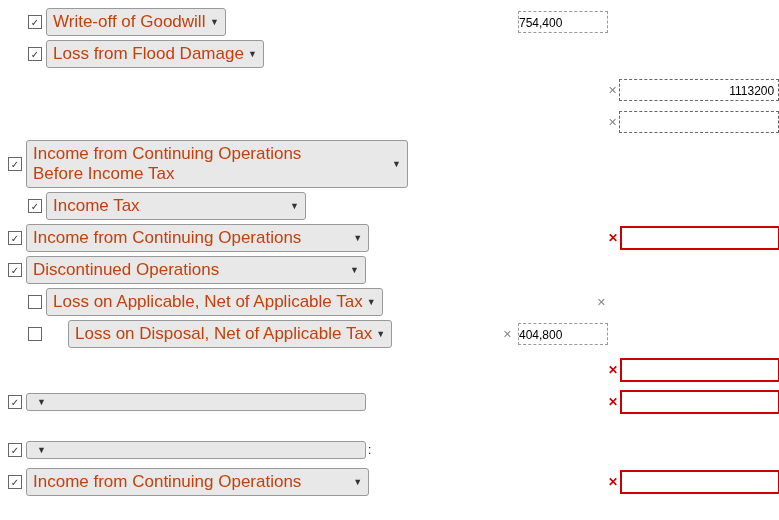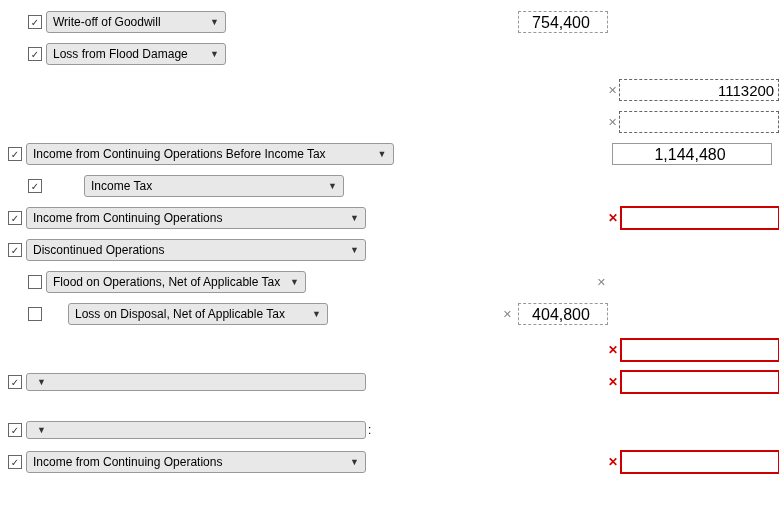--- a/index.html
+++ b/index.html
@@ -36,35 +36,35 @@
       border-radius: 3px;
       padding: 3px 6px;
       min-width: 180px;
       cursor: pointer;
       position: relative;
     }
     .dropdown.wide { min-width: 340px; gap: 48px; }
     .dropdown.medium { min-width: 260px; }
     .dropdown-text {
       flex: 1;
-      font-size: 12px;
-      color: #000000;
+      font-size: 17px;
+      color: #c2410c;
     }
     .dropdown-arrow {
       font-size: 9px;
       color: #333;
       margin-left: 4px;
     }
     .value-box {
       border: 1px dashed #999;
       min-width: 90px;
       height: 22px;
-      text-align: center;
+      text-align: left;
       padding-right: 4px;
-      font-size: 16px;
+      font-size: 12px;
       line-height: 22px;
       margin-left: 4px;
     }
     .value-box.blue { color: #0000ff; }
     .value-box.black { color: #000; }
     .row-wrap {
       position: relative;
       display: flex;
       align-items: center;
       width: 100%;
@@ -145,21 +145,21 @@
       </div>
     </div>
     <div class="right-part"></div>
   </div>
 
   <div class="row-wrap gap">
     <div class="left-part"></div>
     <div class="mid-part"></div>
     <div class="right-part" style="justify-content: flex-end; padding-right: 8px;">
       <span class="x-gray">✕</span>
-      <div class="blank-dotted" style="text-align:right; line-height:22px; padding-right:4px; font-size:15px;">1113200</div>
+      <div class="blank-dotted" style="text-align:right; line-height:22px; padding-right:4px; font-size:12px;">1113200</div>
     </div>
   </div>
 
   <div class="row-wrap">
     <div class="left-part"></div>
     <div class="mid-part"></div>
     <div class="right-part" style="justify-content: flex-end; padding-right: 8px;">
       <span class="x-gray">✕</span>
       <div class="blank-dotted"></div>
     </div>
@@ -167,27 +167,24 @@
 
   <div class="row-wrap">
     <div class="left-part">
       <div class="checkbox checked"></div>
       <div class="dropdown wide">
         <span class="dropdown-text">Income from Continuing Operations Before Income Tax</span>
         <span class="dropdown-arrow">▼</span>
       </div>
     </div>
     <div class="mid-part"></div>
-    <div class="right-part" style="justify-content: flex-end; padding-right: 8px;">
-      <div class="value-box black" style="border: 1px solid #999; width: 160px;">1,144,480</div>
-    </div>
-  </div>
-
-  <div class="row-wrap">
-    <div class="left-part" style="padding-left: 20px; gap: 38px;">
+  </div>
+
+  <div class="row-wrap">
+    <div class="left-part" style="padding-left: 20px;">
       <div class="checkbox checked"></div>
       <div class="dropdown medium">
         <span class="dropdown-text">Income Tax</span>
         <span class="dropdown-arrow">▼</span>
       </div>
     </div>
     <div class="mid-part"></div>
     <div class="right-part"></div>
   </div>
 
@@ -215,21 +212,21 @@
       </div>
     </div>
     <div class="mid-part"></div>
     <div class="right-part"></div>
   </div>
 
   <div class="row-wrap">
     <div class="left-part" style="padding-left: 20px;">
       <div class="checkbox"></div>
       <div class="dropdown medium">
-        <span class="dropdown-text">Flood on Operations, Net of Applicable Tax</span>
+        <span class="dropdown-text">Loss on Applicable, Net of Applicable Tax</span>
         <span class="dropdown-arrow">▼</span>
       </div>
     </div>
     <div class="mid-part">
       <span class="x-gray">✕</span>
     </div>
     <div class="right-part"></div>
   </div>
 
   <div class="row-wrap">

